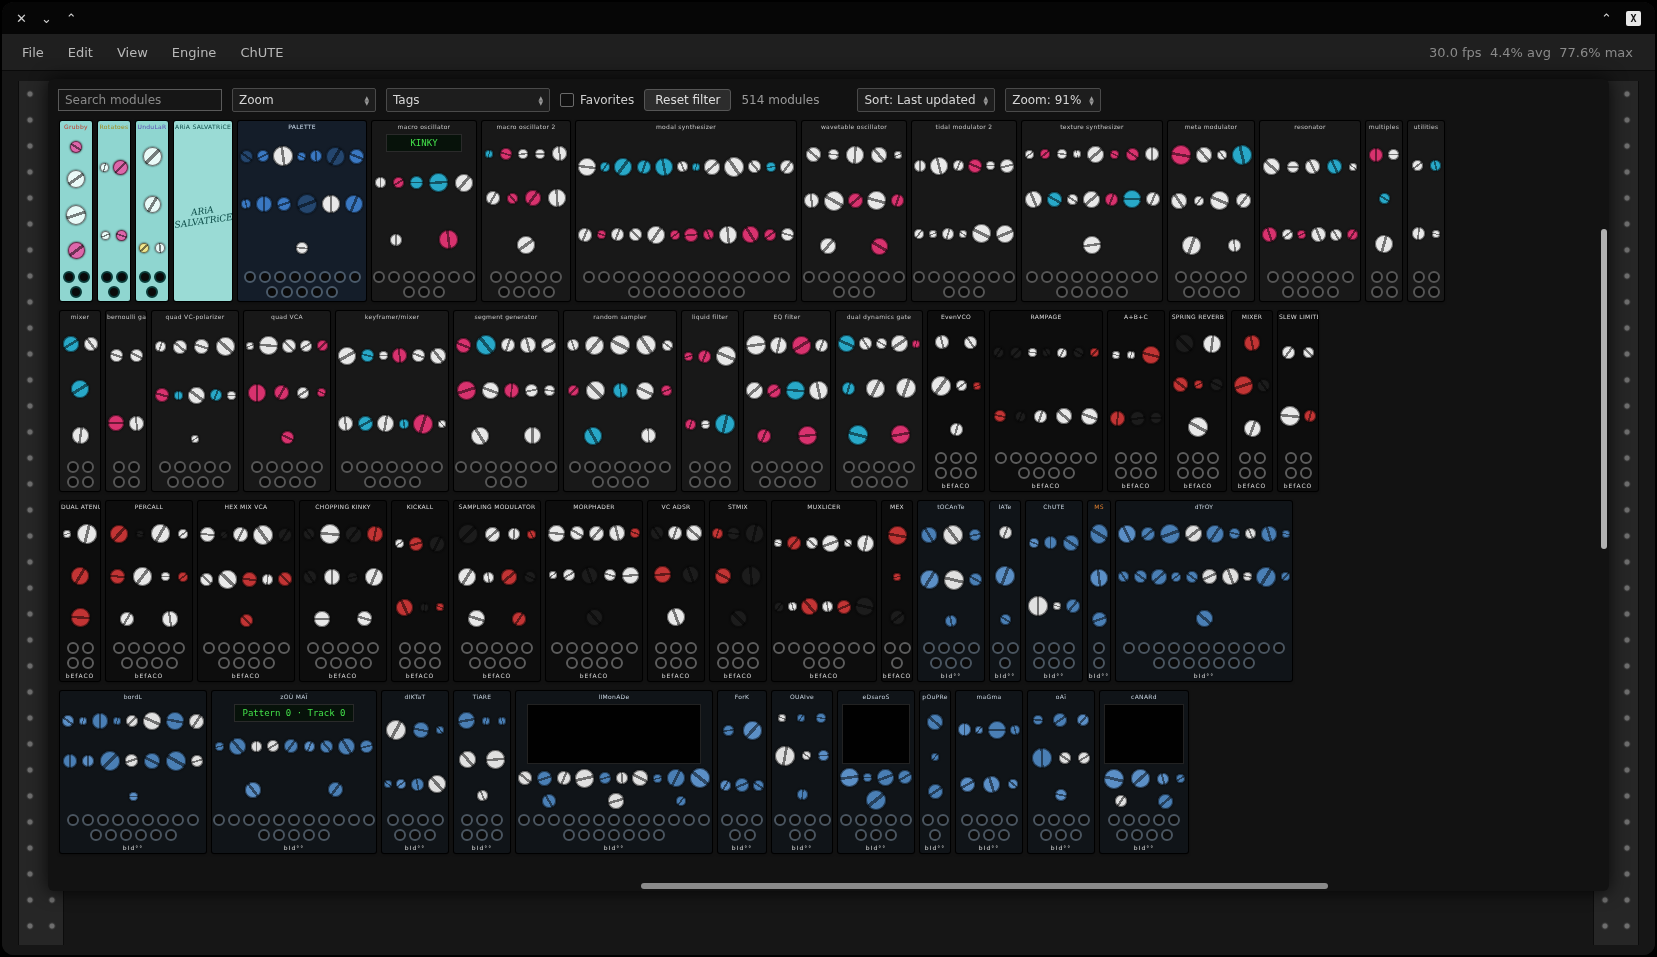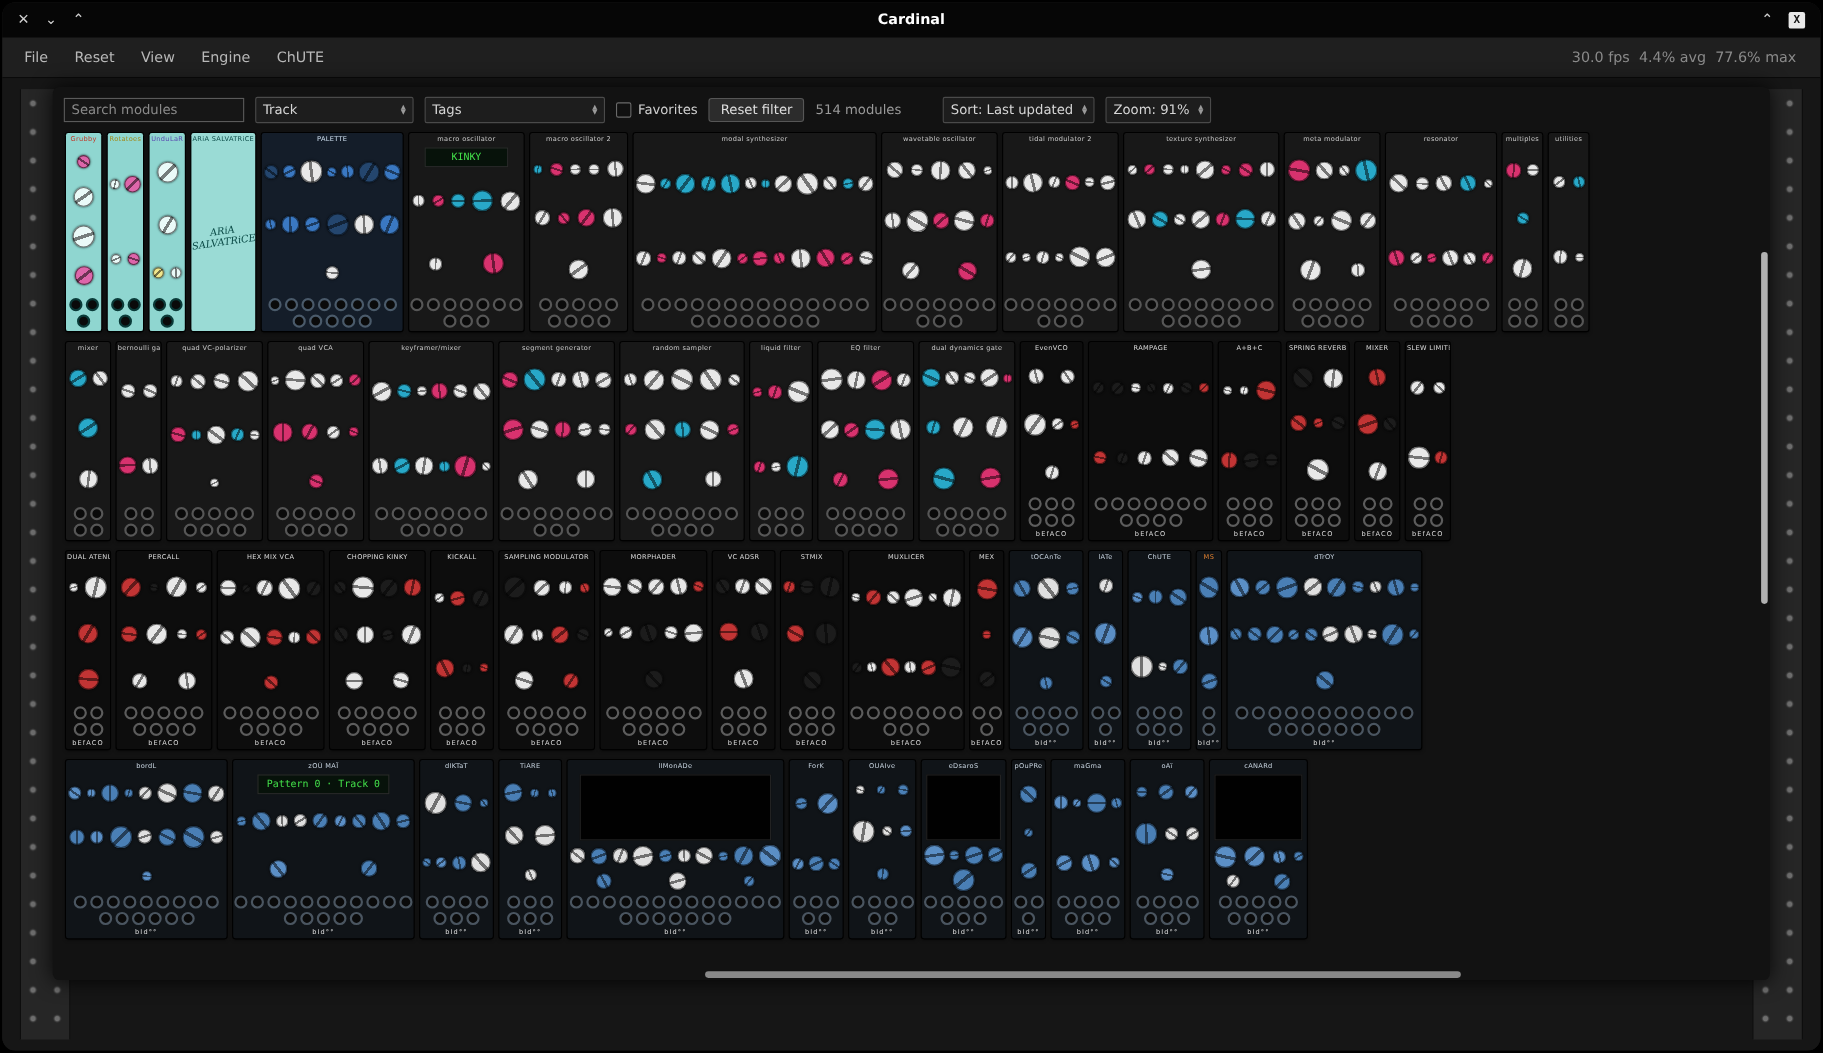--- a/index.html
+++ b/index.html
@@ -75,45 +75,44 @@
 
 <div class="stage">
   <div class="window">
 
     <div class="titlebar">
       <div class="tb-left">
         <span class="tbtn">✕</span>
         <span class="tbtn">⌄</span>
         <span class="tbtn">⌃</span>
       </div>
-      <div class="tb-title">Cardinal</div>
       <div class="tb-right">
         <span class="tbtn">⌃</span>
         <span class="tb-appicon">X</span>
       </div>
     </div>
 
     <div class="menubar">
       <span class="menu-item">File</span>
-      <span class="menu-item">Reset</span>
+      <span class="menu-item">Edit</span>
       <span class="menu-item">View</span>
       <span class="menu-item">Engine</span>
       <span class="menu-item">ChUTE</span>
       <span class="menu-stats">30.0 fps  4.4% avg  77.6% max</span>
     </div>
 
     <div class="rackarea">
       <div class="rail left"></div>
       <div class="rail right"></div>
 
       <div class="browser">
         <div class="toolbar">
           <input class="search" type="text" placeholder="Search modules" style="">
           <div class="sel w130">
-            <span class="sel-label">Track</span>
+            <span class="sel-label">Zoom</span>
             <span class="sel-arrows">
               <span>▲</span>
                 <span>▼</span>
             </span>
           </div>
           <div class="sel w150">
             <span class="sel-label">Tags</span>
             <span class="sel-arrows">
               <span>▲</span>
                 <span>▼</span>

